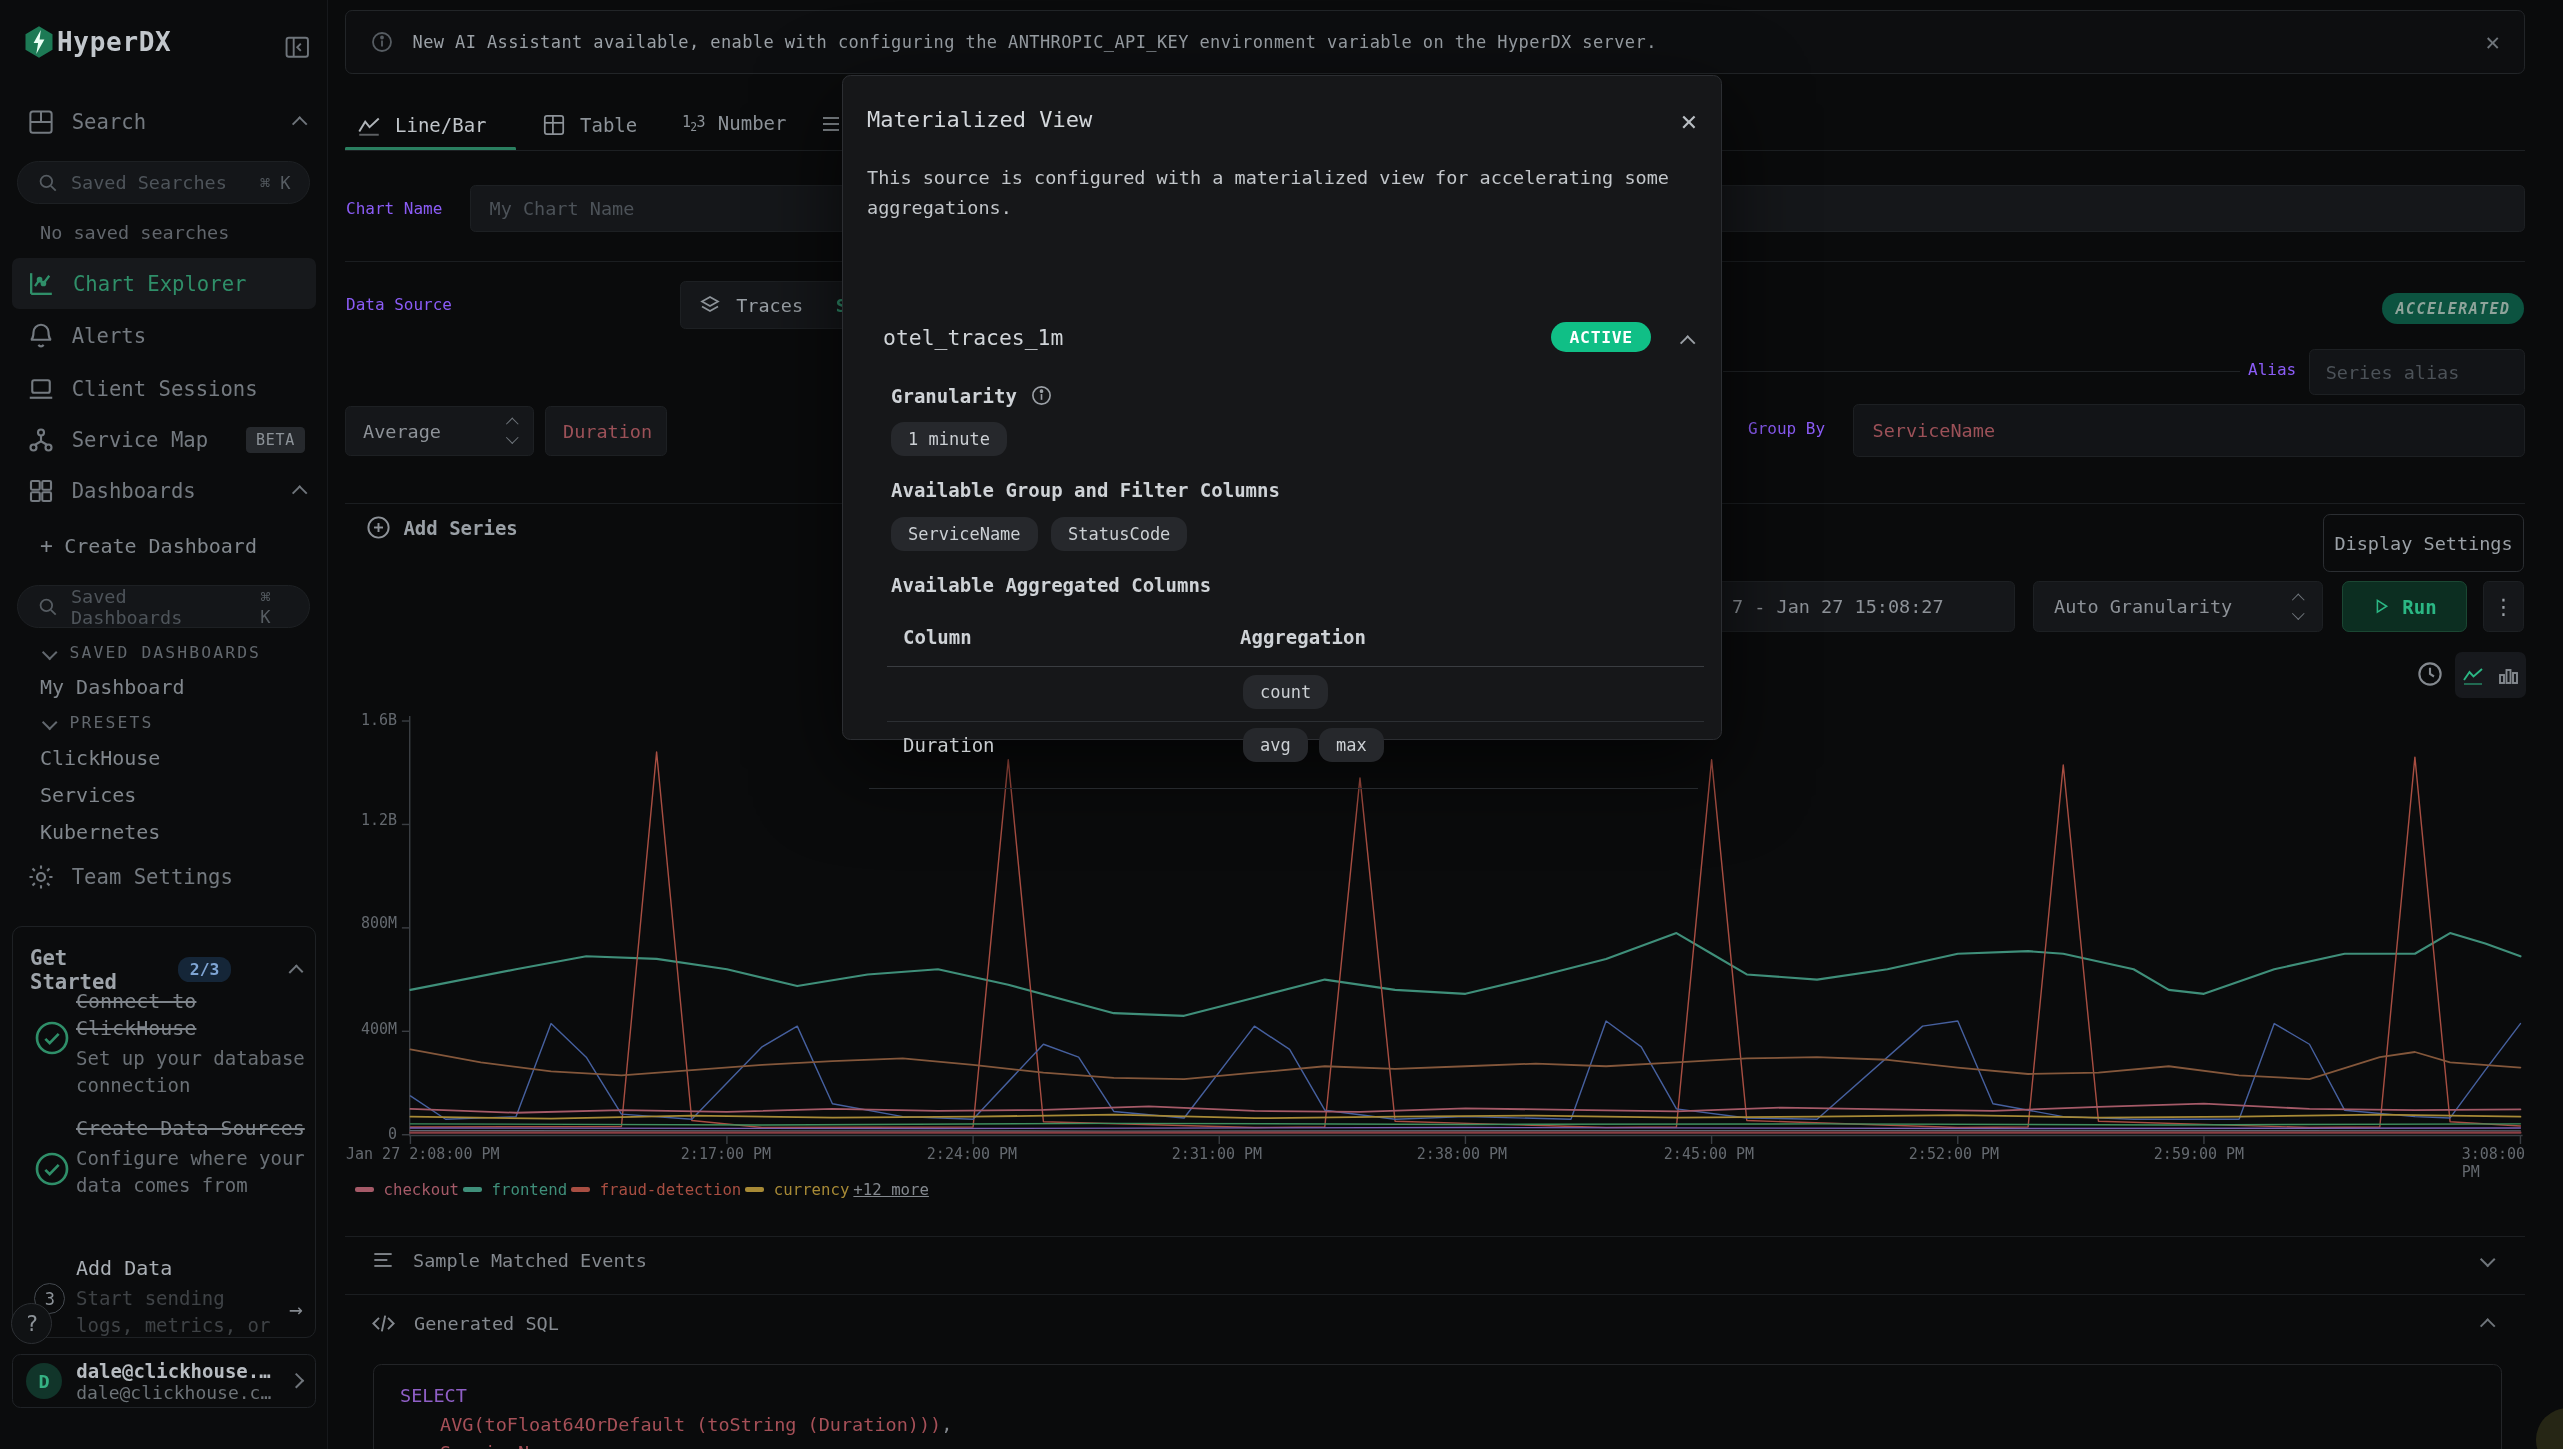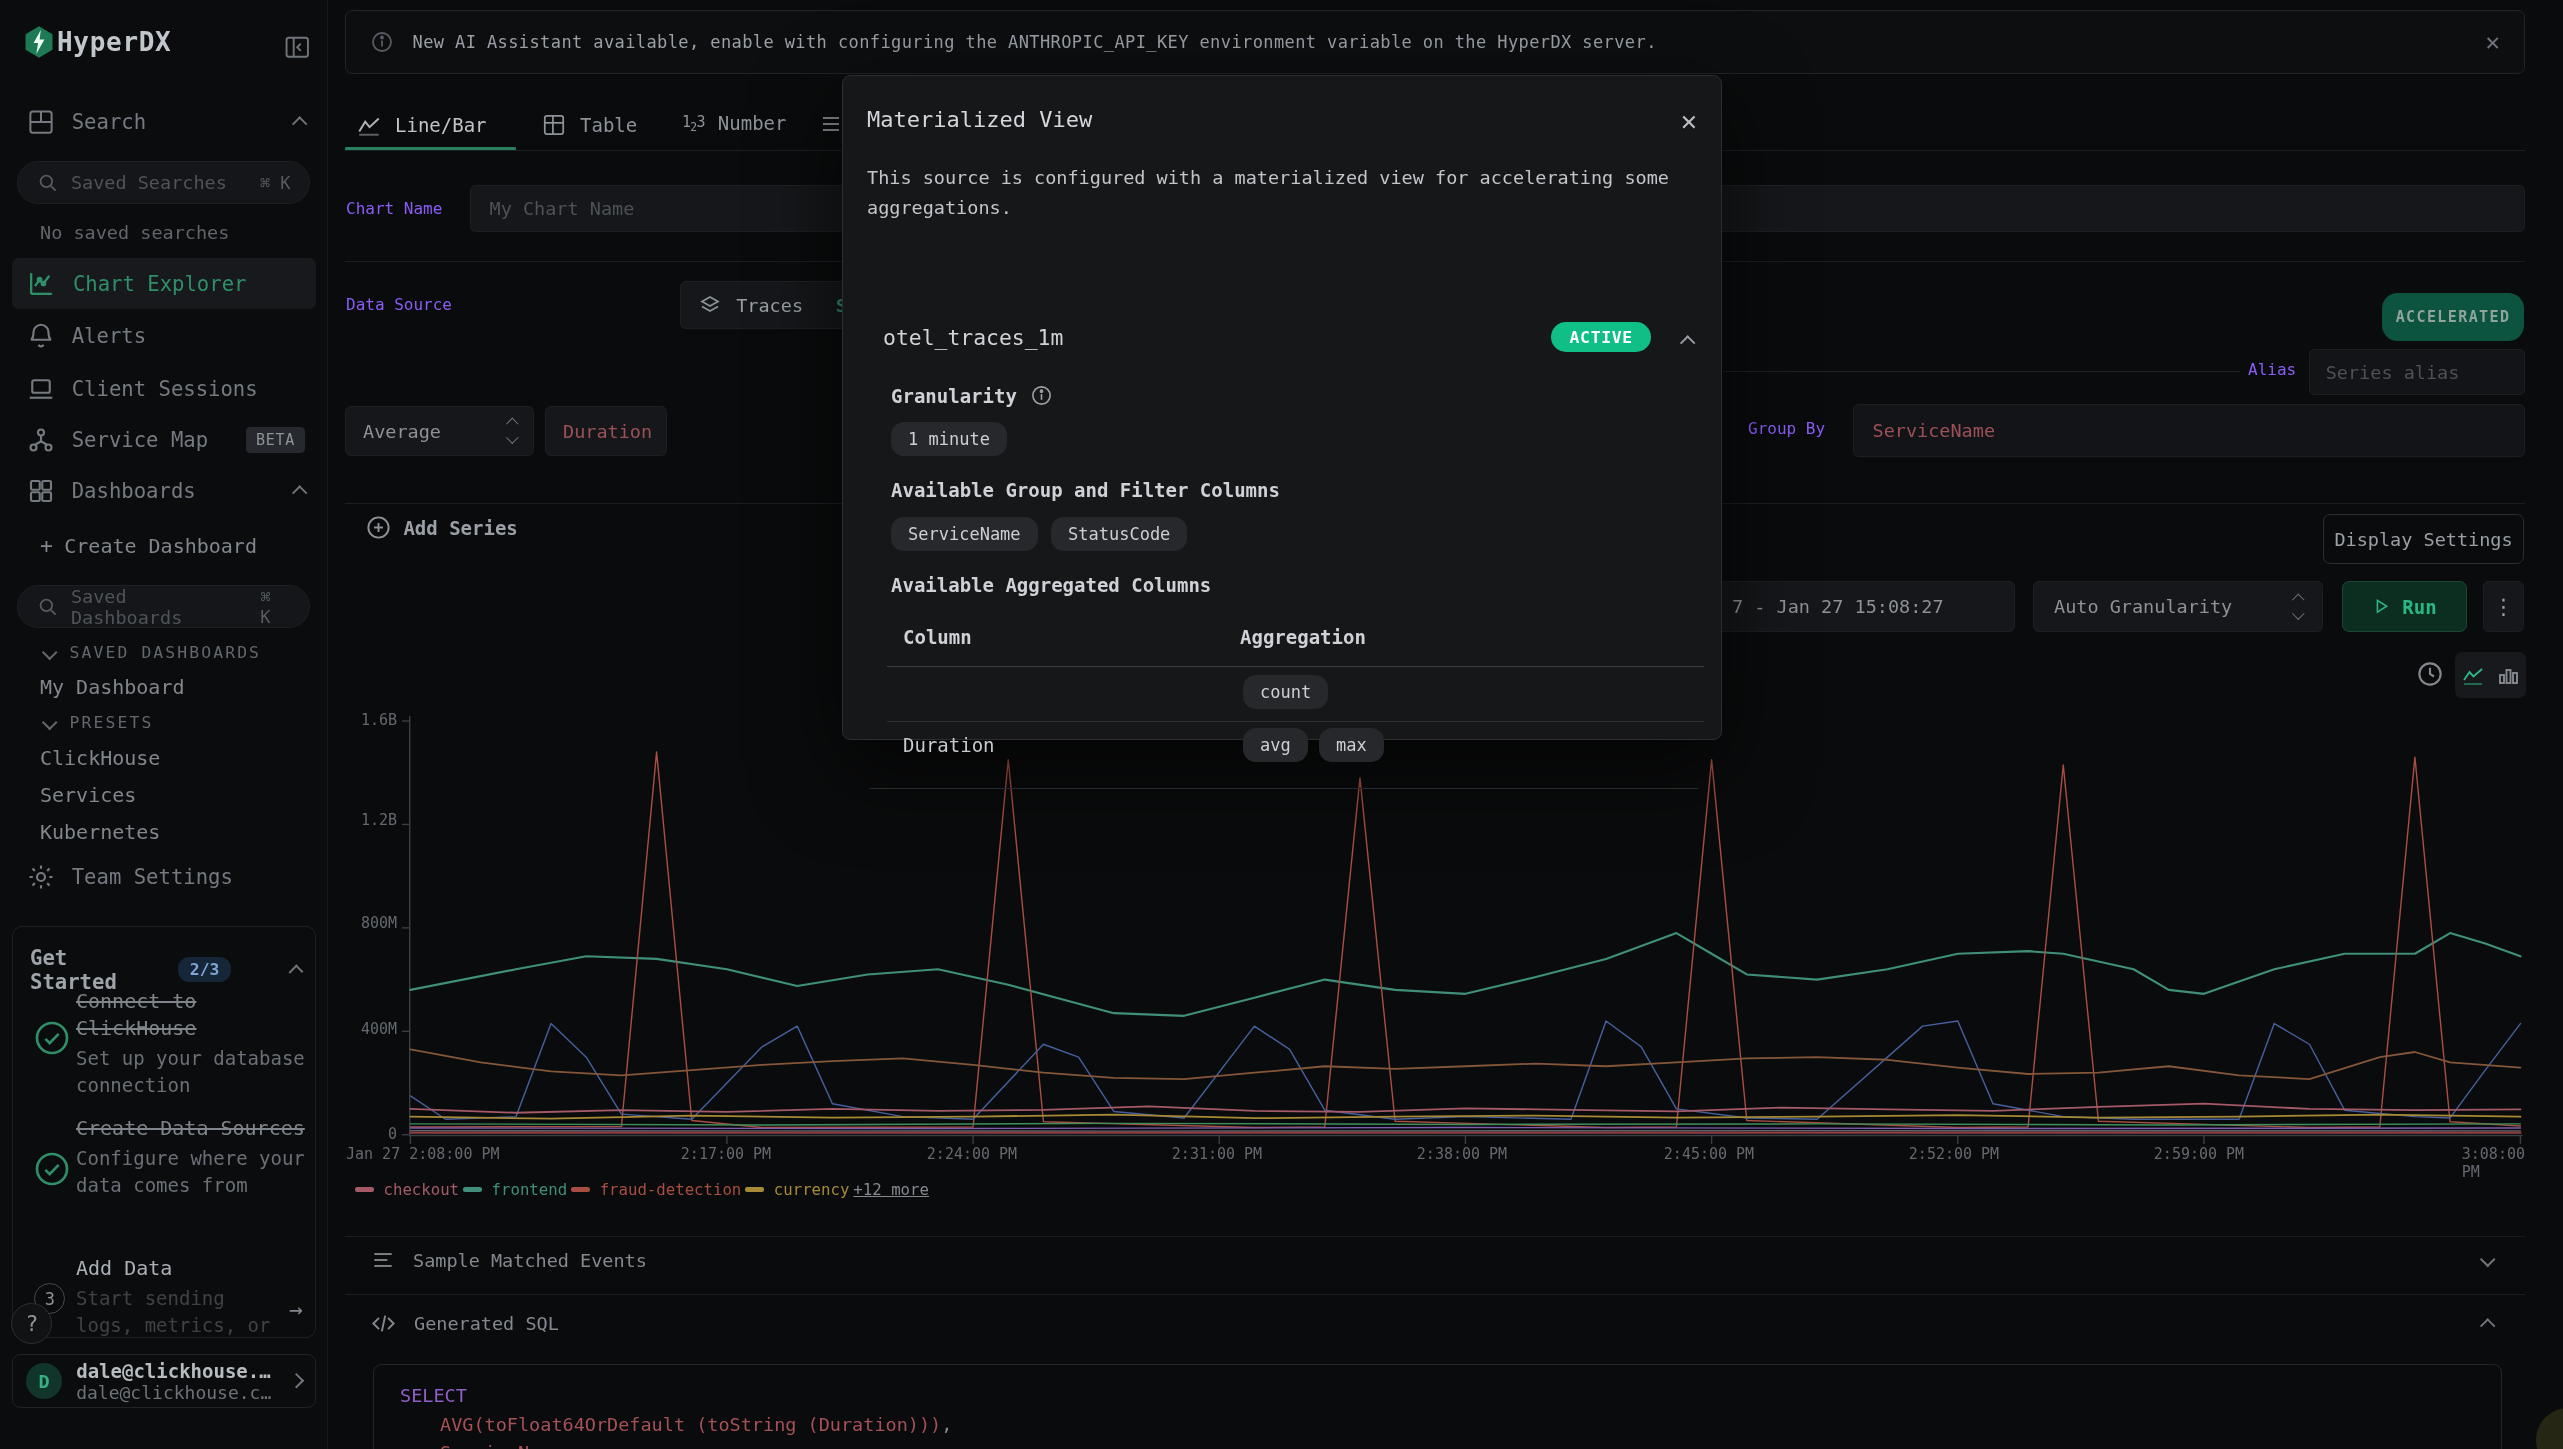--- a/index.html
+++ b/index.html
@@ -51,21 +51,21 @@
   .tab { position:absolute; top:112px; display:flex; align-items:center; gap:13px; font-size:19px; color:#8d9399; cursor:pointer; }
   .tab.active { color:#c0c5ca; }
   .tab-underline { position:absolute; left:345px; top:147px; width:171px; height:3.6px; background:#2a7f60; border-radius:1.4px; }
   .tab-border { position:absolute; left:345px; top:150px; width:2180px; height:0.7px; background:#1d2023; }
 
   .f-label { font-size:16px; color:#8b5cf6; }
   .box { background:#15171a; border:0.7px solid #1d2023; border-radius:5.7px; }
   .placeholder { color:#4c5258; font-size:18.5px; }
   .red-val { color:#9c5158; font-size:18.5px; }
   .divider { position:absolute; background:#1b1e21; height:0.7px; }
-  .badge-accel { position:absolute; left:2382px; top:293px; width:142px; height:48px; border-radius:15.7px; background:#0c5340; color:#8fa49b; font-size:15px; font-weight:bold; letter-spacing:1.4px; display:flex; align-items:center; justify-content:center; }
+  .badge-accel { position:absolute; left:2382px; top:293px; width:142px; height:31px; border-radius:15.7px; background:#0c5340; color:#8fa49b; font-size:15px; font-weight:bold; letter-spacing:1.4px; display:flex; align-items:center; justify-content:center;font-style:italic; }
   .btn-outline { border:0.7px solid #2b2e32; border-radius:7.1px; background:transparent; color:#9aa0a6; font-size:18.5px; display:flex; align-items:center; justify-content:center; cursor:pointer; font-family:inherit; }
   .run-btn { position:absolute; left:2342px; top:581px; width:125px; height:51px; background:#0c2e21; border:0.7px solid #1b4733; border-radius:7.1px; display:flex; align-items:center; justify-content:center; gap:11.4px; color:#2bb784; font-size:19px; font-weight:bold; cursor:pointer; }
   .dbl-chev { display:inline-flex; flex-direction:column; gap:4.3px; }
   .dbl-chev i { width:8.5px; height:8.5px; border-right:1.8px solid #6f757b; border-bottom:1.8px solid #6f757b; }
   .dbl-chev i.u { transform:rotate(-135deg); }
   .dbl-chev i.d { transform:rotate(45deg); }
 
   .axis-label { position:absolute; font-size:15px; color:#64696f; }
   .legend-label { font-size:15.7px; }
   .legend-swatch { width:18.5px; height:5px; border-radius:2.1px; }
@@ -377,21 +377,21 @@
     <span>
       <svg width="27" height="27" viewBox="0 0 24 24" fill="none" stroke="#8d9298" stroke-width="1.7">
           <circle cx="12" cy="12" r="9"></circle>
           <line x1="12" y1="8" x2="12" y2="16"></line>
           <line x1="8" y1="12" x2="16" y2="12"></line>
         </svg>
     </span>
     <span style="font-size:19px;font-weight:bold;color:#9aa0a6">Add Series</span>
   </div>
 
-  <div class="abs btn-outline" style="left:2323px;top:514px;width:201px;height:50px">
+  <div class="abs btn-outline" style="left:2323px;top:514px;width:201px;height:58px">
     <span>Display Settings</span>
   </div>
 
   <div class="abs box row" style="left:1673px;top:581px;width:342px;height:51px">
     <span style="font-size:18.5px;color:#8d9298;padding-left:58px;white-space:nowrap">7 - Jan 27 15:08:27</span>
   </div>
   <div class="abs box row" style="left:2033px;top:581px;width:290px;height:51px;padding:12px 20px">
     <span style="font-size:18.5px;color:#8d9298">Auto Granularity</span>
     <span class="dbl-chev" style="margin-left:auto">
         <i class="u"></i>

